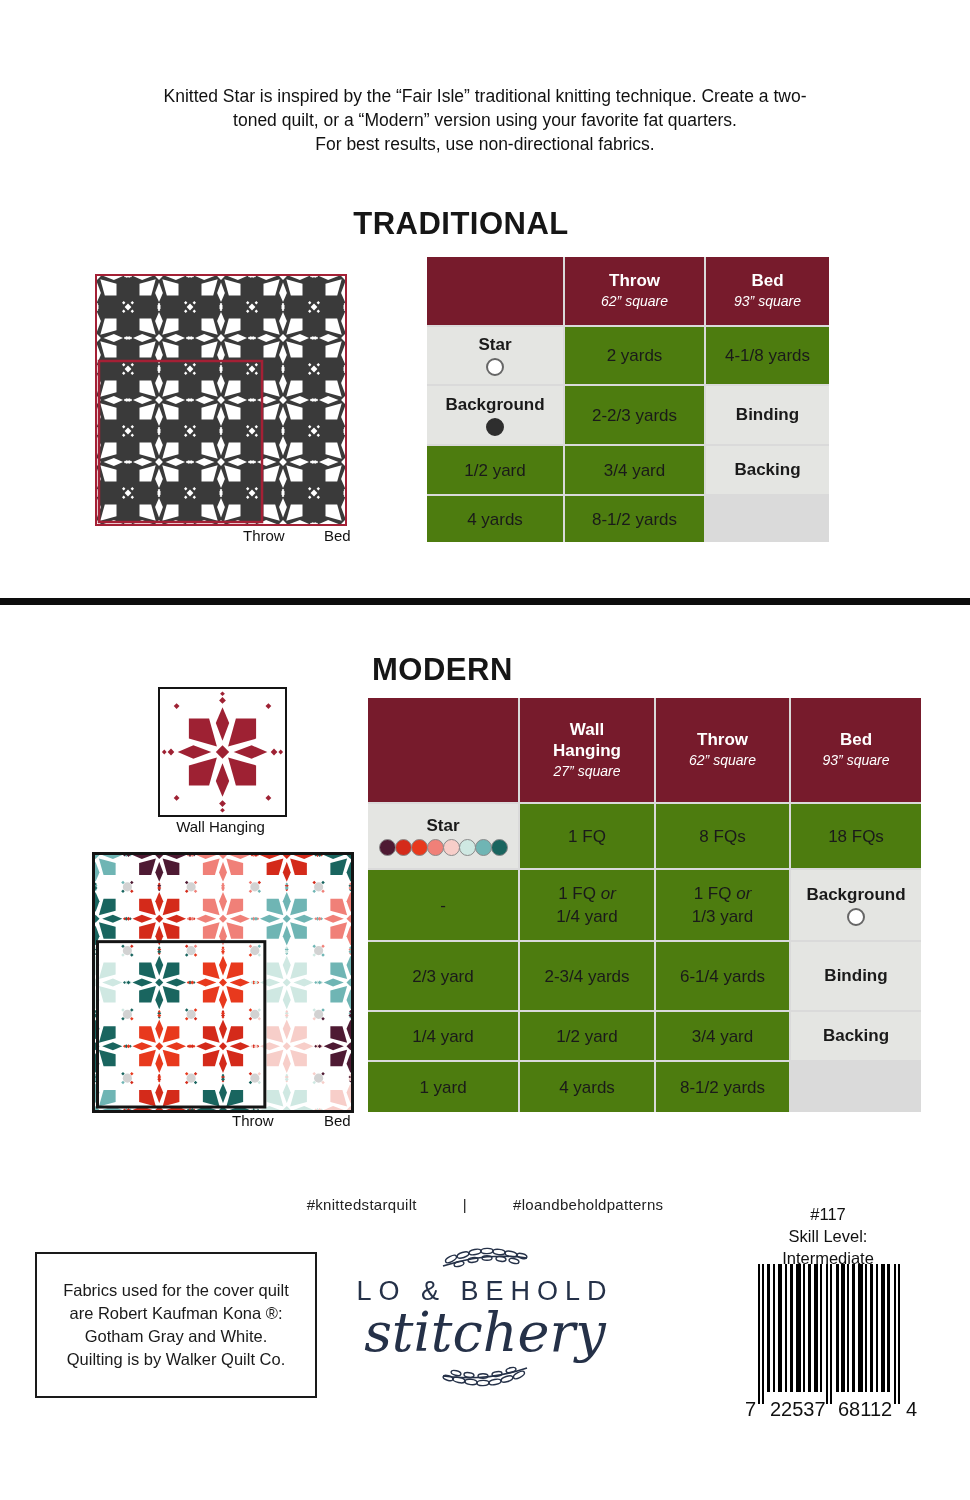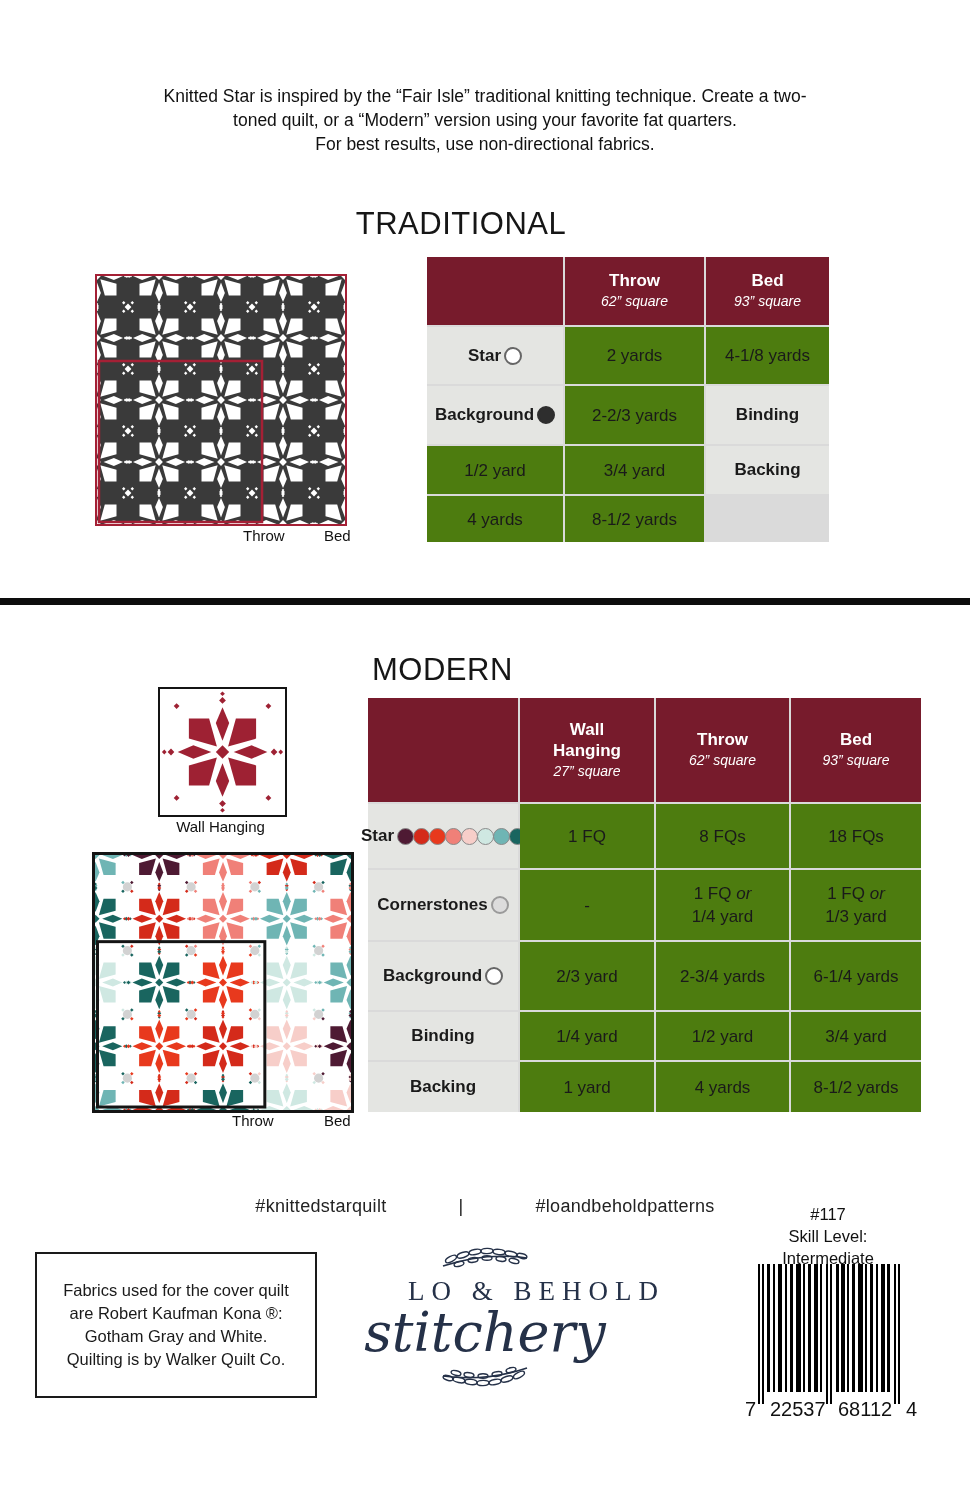--- a/index.html
+++ b/index.html
@@ -2,67 +2,67 @@
 <html><head>
 <meta charset="utf-8">
 <style>
   html,body{margin:0;padding:0;background:#fff;}
   #page{position:relative;width:970px;height:1500px;background:#ffffff;overflow:hidden;
         font-family:"Liberation Sans",sans-serif;color:#1a1a1a;}
   
   #intro{position:absolute;top:84px;left:0;width:970px;text-align:center;
          font-size:17.5px;line-height:24px;color:#111;white-space:pre-line;}
   
-  .sec-title{position:absolute;font-size:31px;letter-spacing:.5px;color:#161616;font-weight:400;}
+  .sec-title{position:absolute;font-size:31px;letter-spacing:.5px;color:#161616;font-weight:700;}
   #trad-title{top:206px;left:0;width:922px;text-align:center;}
   #mod-title{top:652px;left:372px;}
   
   .quilt{position:absolute;}
   #quilt-trad-wrap{left:95px;top:274px;width:248px;height:248px;border:2px solid #A42035;}
   #quilt-mod-wrap{left:92px;top:852px;width:256px;height:255px;border:3px solid #141414;}
   #wall-wrap{left:158px;top:687px;width:125px;height:126px;border:2.5px solid #141414;background:#fff;}
   .quilt svg{display:block;}
   .q-label{position:absolute;font-size:15px;color:#111;}
   
   .ptable{position:absolute;display:grid;gap:2px;background:#DADADA;}
   #t-trad{left:427px;top:257px;grid-template-columns:136px 139px 123px;
           grid-template-rows:68px 57px 58px 48px 46px;}
   #t-mod{left:368px;top:698px;grid-template-columns:150px 134px 133px 130px;
          grid-template-rows:104px 64px 70px 68px 48px 50px;}
   .th{background:#771B2C;color:#fff;display:flex;flex-direction:column;align-items:center;
       justify-content:center;text-align:center;}
   .thn{font-weight:bold;font-size:17px;line-height:21px;}
   .ths{font-style:italic;font-size:14px;line-height:21px;}
-  .rowlabel{background:#E4E5E2;display:flex;flex-direction:row;align-items:center;
+  .rowlabel{background:#E4E5E2;display:flex;flex-direction:column;align-items:center;
             justify-content:center;font-weight:bold;font-size:17px;gap:3px;text-align:center;}
   .cell{background:#4d7c0f;display:flex;align-items:center;justify-content:center;
         font-size:17px;text-align:center;line-height:23px;}
   .cell i{font-style:italic;}
   .circ{width:18px;height:18px;border-radius:50%;box-sizing:border-box;}
   .circ.white{background:#fff;border:2px solid #666;}
   .circ.black{background:#2E2E2E;border:2px solid #2E2E2E;}
   .circ.gray{background:#DCDCDC;border:2px solid #9a9a9a;}
   .pal-row{display:flex;justify-content:center;}
   .pcirc{display:inline-block;width:17px;height:17px;border-radius:50%;
          border:1px solid #8a8a8a;margin:0 -0.5px;box-sizing:border-box;}
   
   #divider{position:absolute;left:0;top:598px;width:970px;height:7px;background:#0d0d0d;}
   
-  #hashtags{position:absolute;top:1196px;left:0;width:970px;display:flex;gap:72px;
-            justify-content:center;font-size:18px;color:#222;letter-spacing:.3px;}
+  #hashtags{position:absolute;top:1196px;left:0;width:970px;display:flex;gap:46px;
+            justify-content:center;font-size:15px;color:#222;letter-spacing:.3px;}
   #skill{position:absolute;top:1203px;left:740px;width:176px;text-align:center;
          font-size:16.5px;line-height:22px;color:#111;}
   #fabric-box{position:absolute;left:35px;top:1252px;width:278px;height:142px;
               border:2px solid #1a1a1a;display:flex;align-items:center;justify-content:center;
               text-align:center;font-size:16.5px;line-height:23px;white-space:pre-line;}
   #logo{position:absolute;left:305px;top:1244px;width:360px;text-align:center;color:#253148;}
   #logo .laurel{display:block;margin:0 auto;}
   #logo .laurel.flip{transform:rotate(180deg);}
-  #logo-name{font-family:Liberation Serif, serif;font-size:27px;letter-spacing:7px;
-             margin-top:4px;color:#253148;text-align:right;}
+  #logo-name{font-family:Liberation Sans, sans-serif;font-size:27px;letter-spacing:7px;
+             margin-top:4px;color:#253148;}
   #logo-script{font-family:"DejaVu Serif",serif;font-style:italic;font-size:54px;
                margin-top:-6px;margin-bottom:-2px;color:#253148;}
   #barcode{position:absolute;left:744px;top:1264px;}
   #barcode text{font-family:"Liberation Sans",sans-serif;font-size:20px;fill:#111;}
 </style>
 </head>
 <body>
 
 <div id="page">
 
@@ -1266,24 +1266,20 @@
           <span class="pcirc" style="background: rgb(247, 206, 201);"></span>
           <span class="pcirc" style="background: rgb(207, 232, 226);"></span>
           <span class="pcirc" style="background: rgb(111, 181, 180);"></span>
           <span class="pcirc" style="background: rgb(25, 101, 95);"></span>
         </span>
     </div>
     <div class="cell">1 FQ</div>
     <div class="cell">8 FQs</div>
     <div class="cell">18 FQs</div>
 
-    <div class="rowlabel">
-      <span>Cornerstones</span>
-      <span class="circ gray"></span>
-    </div>
     <div class="cell">-</div>
     <div class="cell">
         <span>
       <span>1 FQ </span><i>or</i><br>
       <span>1/4 yard</span></span>
     </div>
     <div class="cell">
         <span>
       <span>1 FQ </span><i>or</i><br>
       <span>1/3 yard</span></span>

